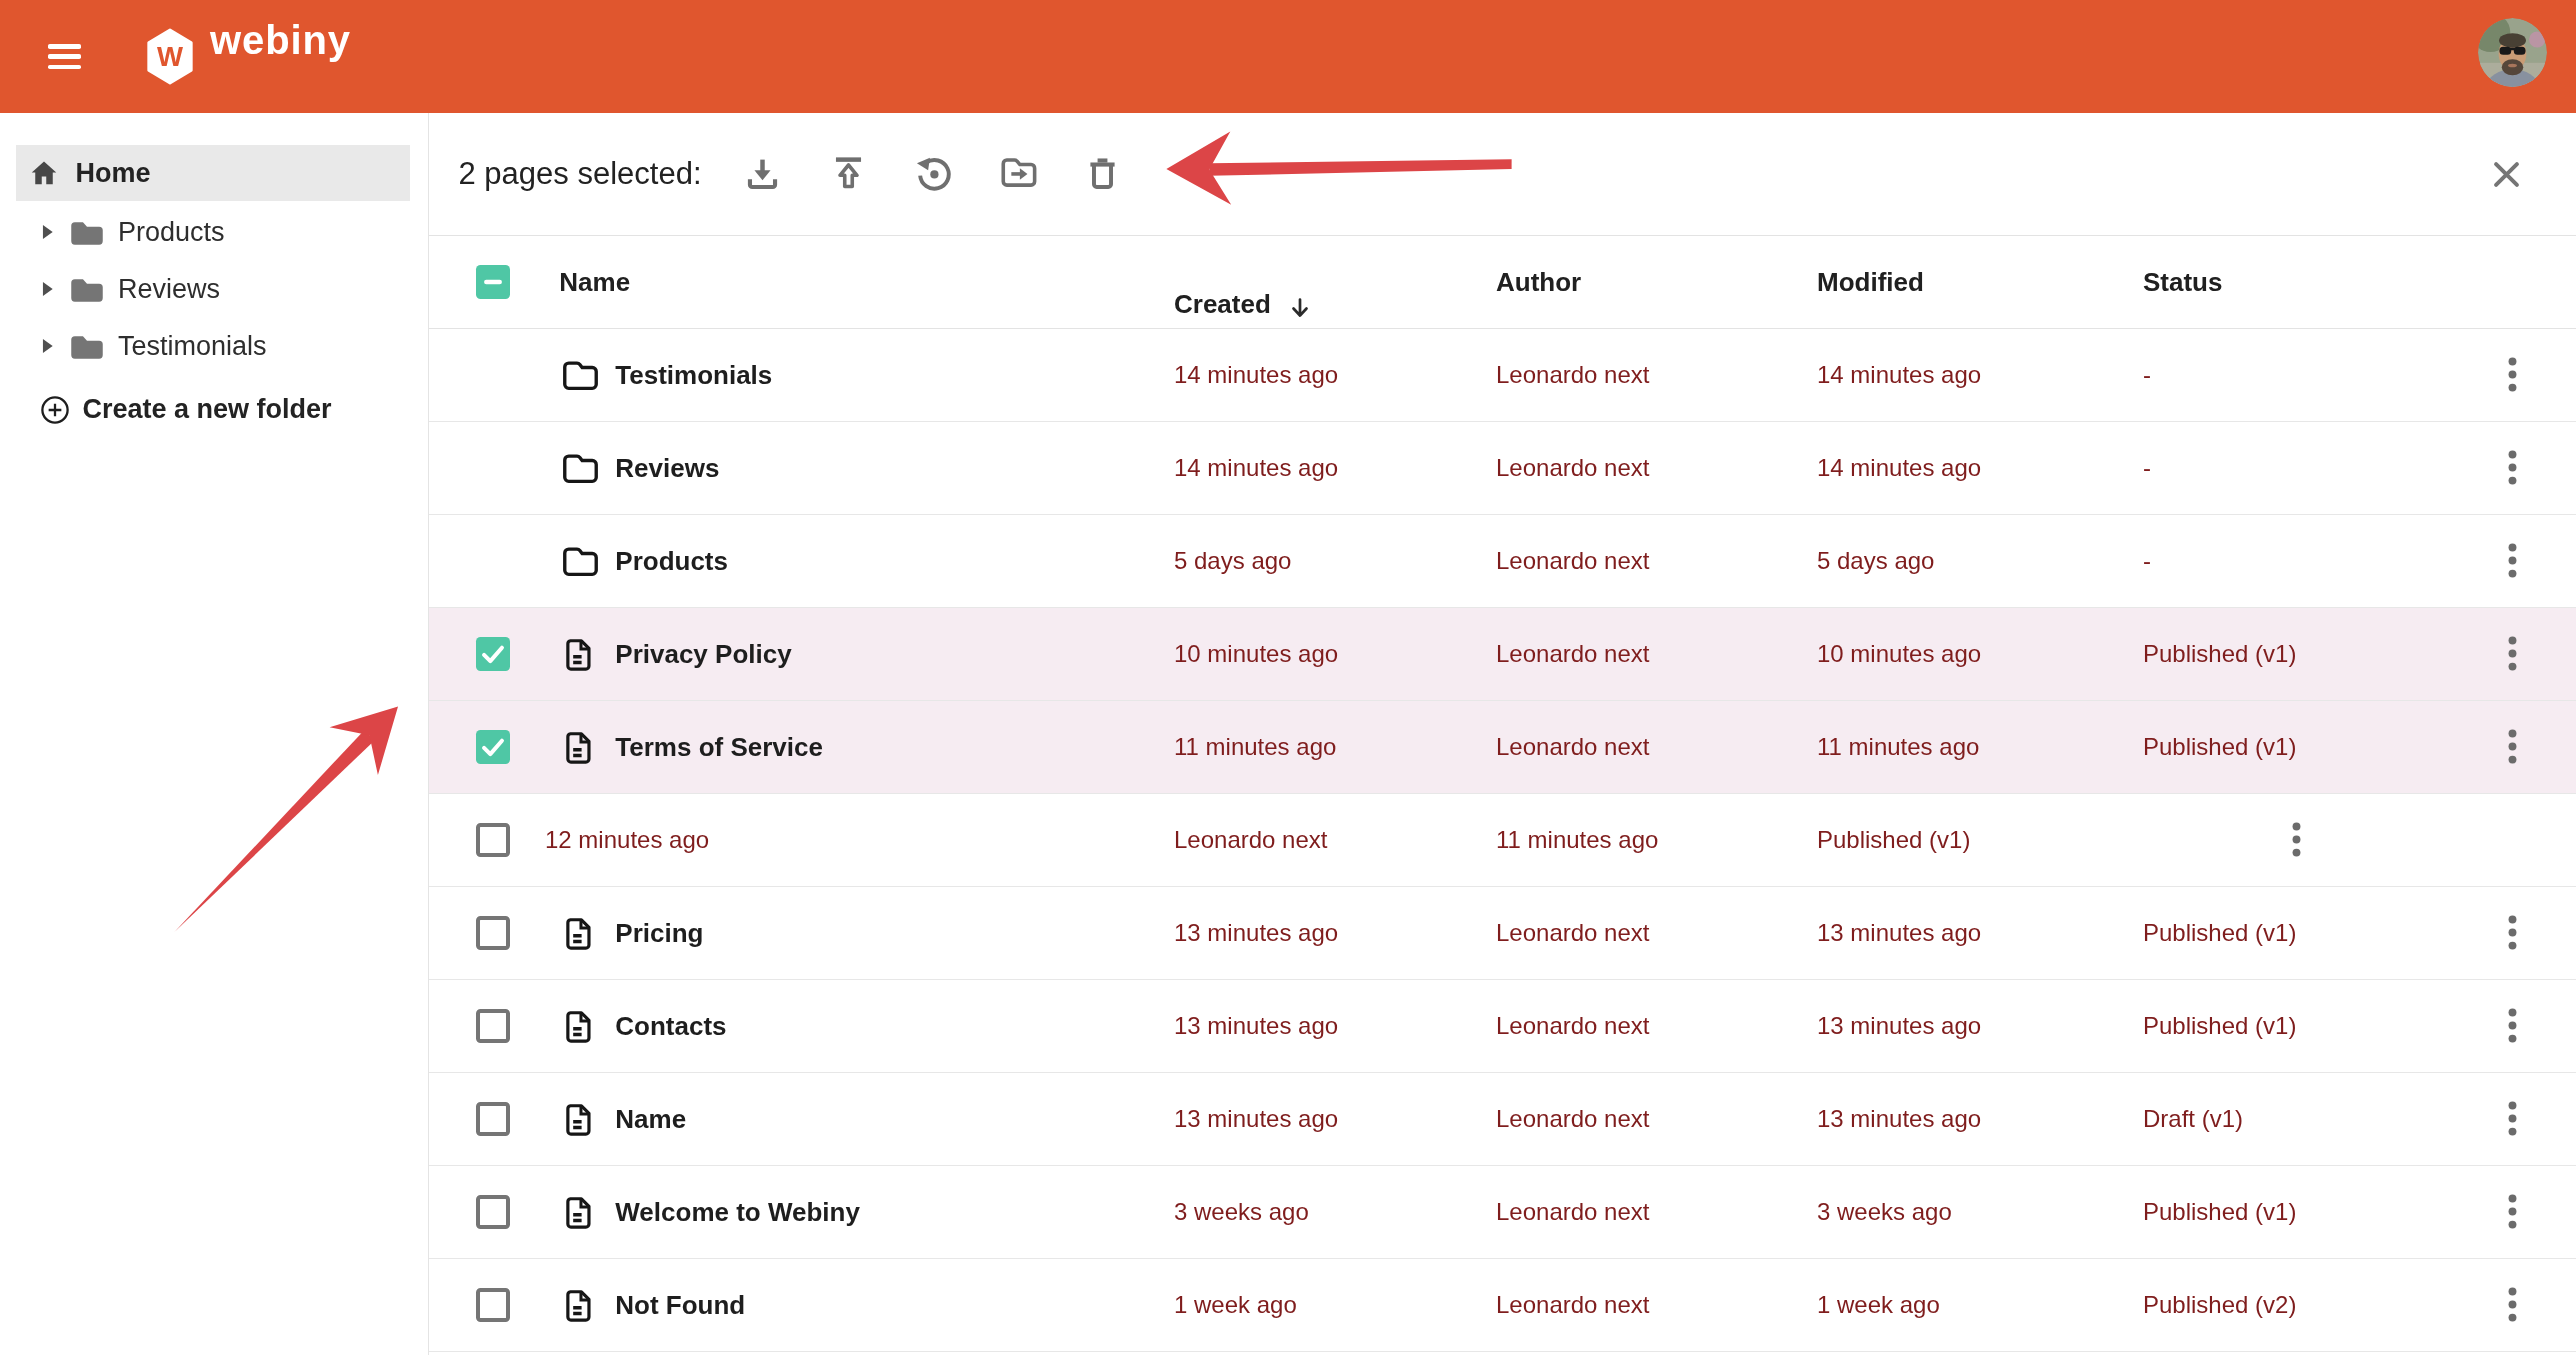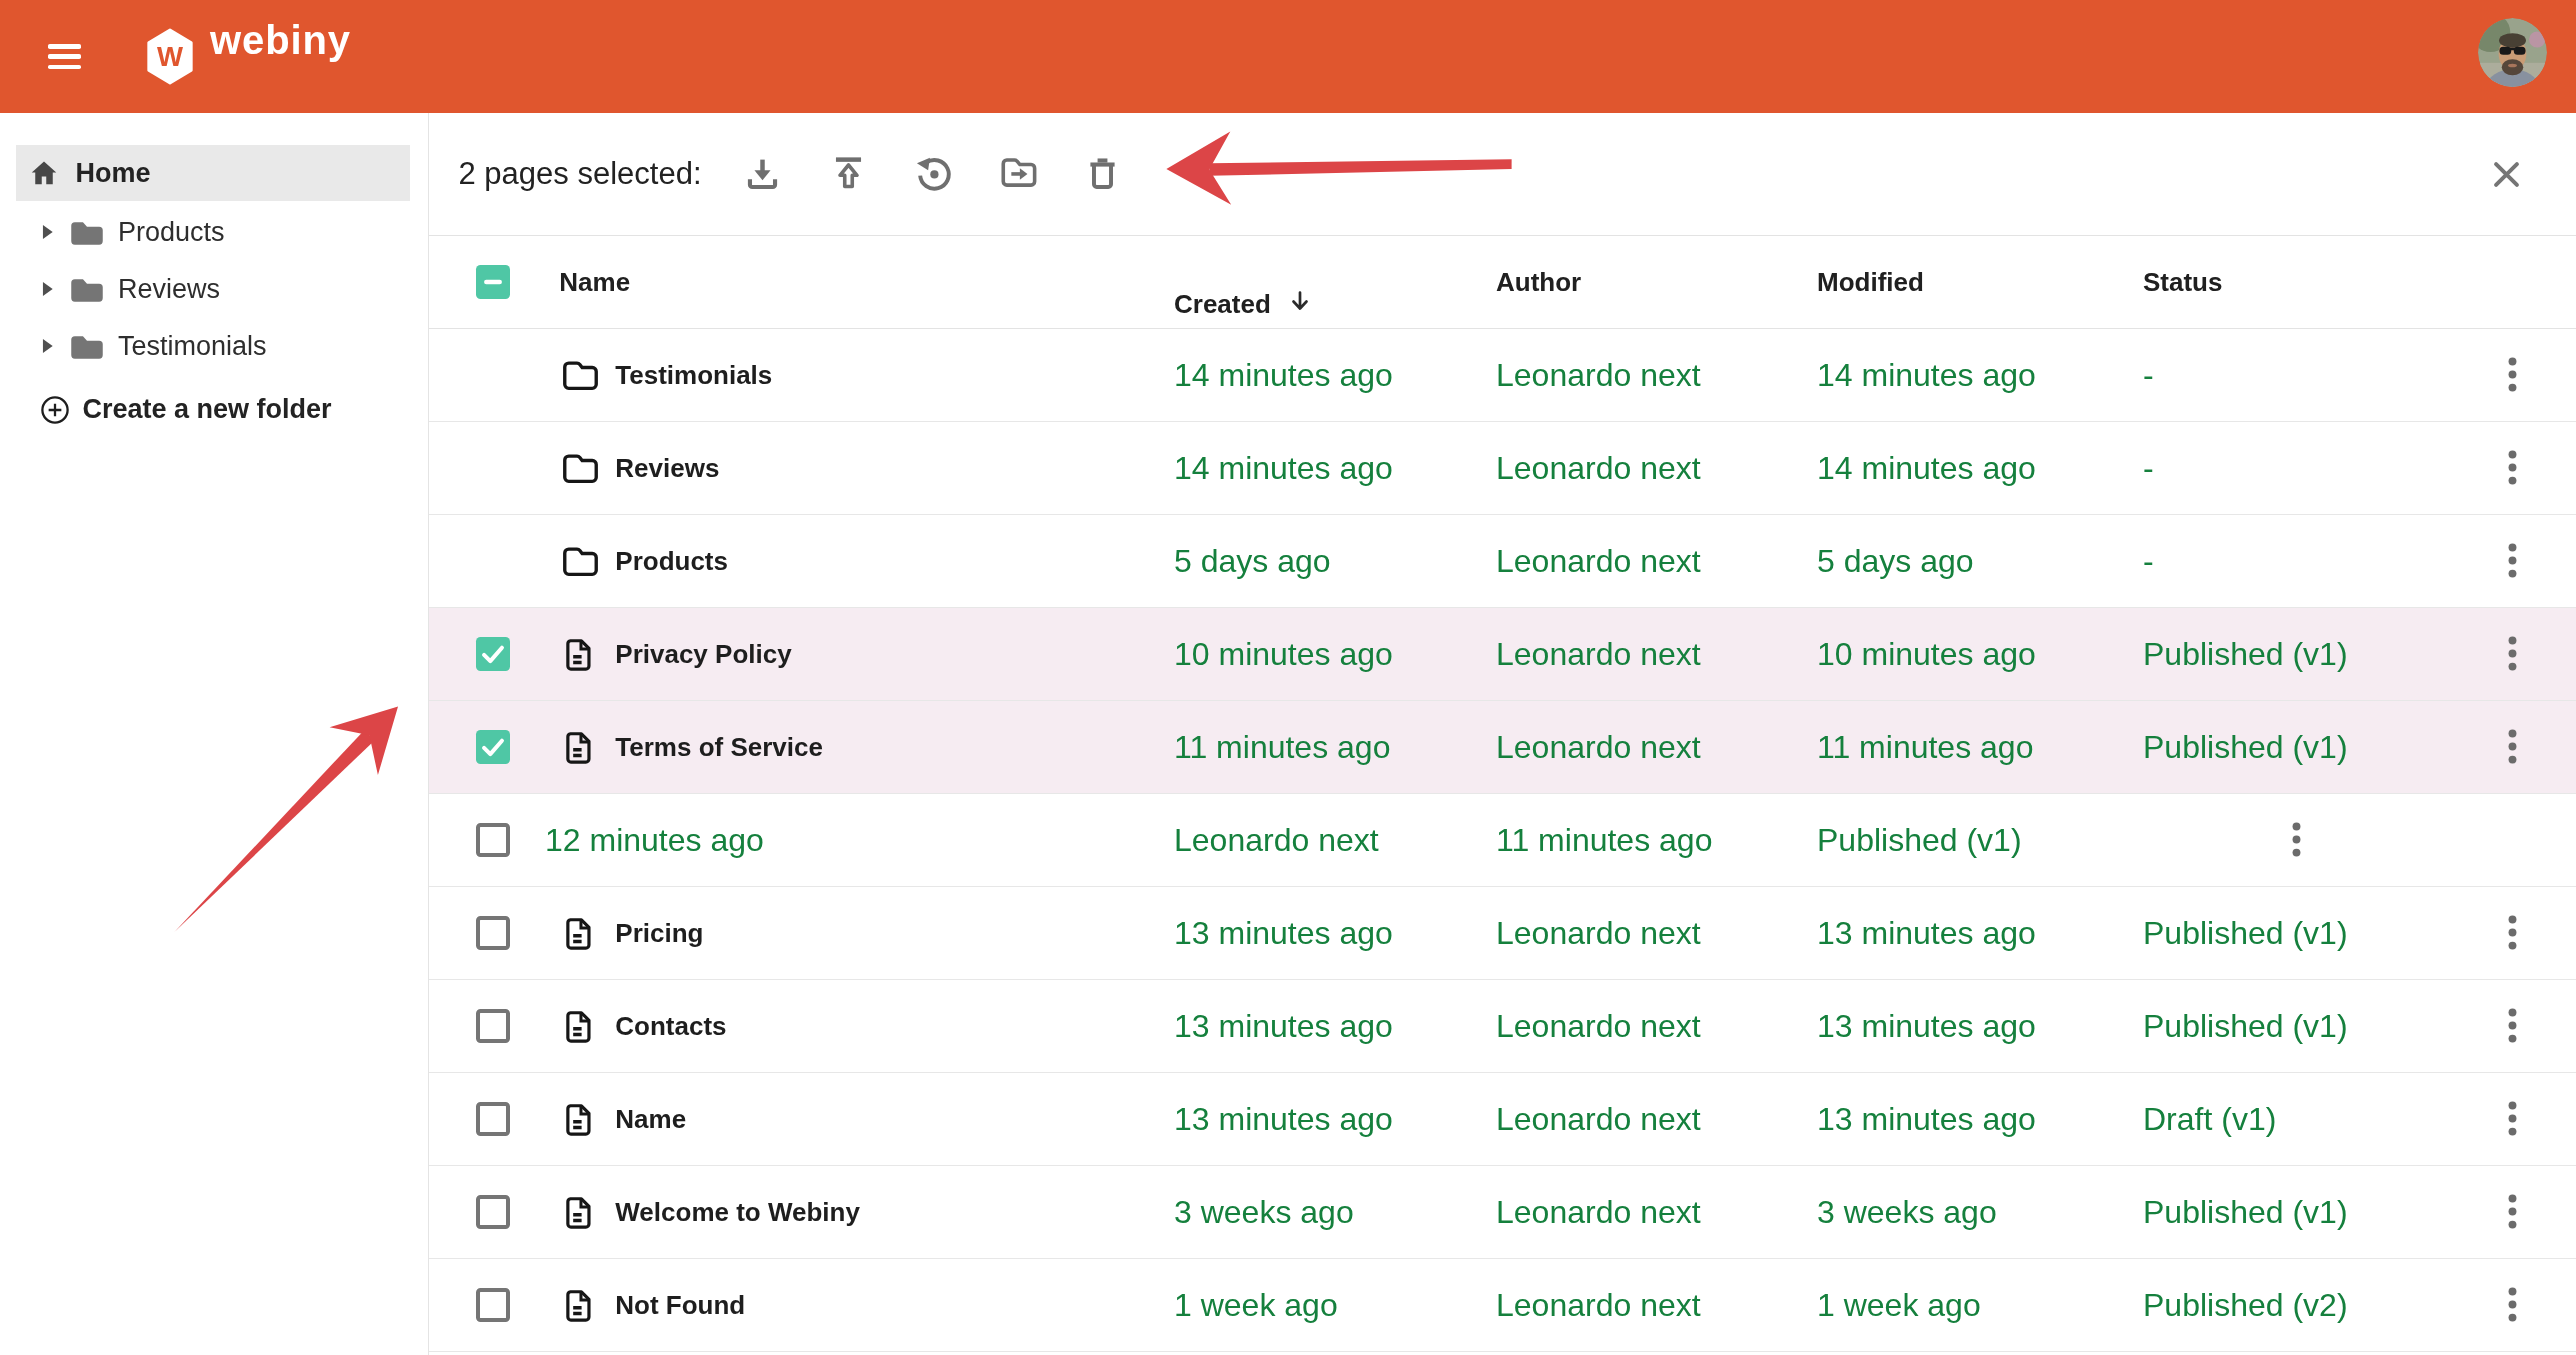--- a/index.html
+++ b/index.html
@@ -38,24 +38,24 @@
     font-size:31px; color:#222; }
   .tool-btn { position:absolute; top:39px; width:43px; height:43px; cursor:pointer; display:flex;
     align-items:center; justify-content:center; }
   .close-btn { position:absolute; right:55px; top:47px; width:29px; height:29px; cursor:pointer; }
 
   .grid-row { display:grid; grid-template-columns:116px 629px 322px 321px 326px 307px 125px;
     align-items:center; }
   .thead { height:93px; border-bottom:1.8px solid #e3e3e3; }
   .th { font-size:26px; font-weight:bold; color:#202020; cursor:pointer; }
   .th-name { padding-left:14.3px; }
-  .th-created { display:flex; align-items:flex-start; gap:17px;margin-top:44px; }
+  .th-created { display:flex; align-items:flex-end; gap:17px;margin-top:44px; }
   .row { height:93px; border-bottom:1.8px solid #e7e7e7; cursor:pointer; }
   .row.selected { background:#f6ecf2; }
-  .cell-text { font-size:32px; color:#15803d; }
+  .cell-text { font-size:24px; color:#7f1d1d; }
   .name-cell { display:flex; align-items:center; padding-left:14.3px; }
   .name-cell .name { margin-left:17px; font-size:26px; font-weight:600; color:#1e1e1e; }
   .cb-cell { padding-left:47px; }
   .checkbox { width:34px; height:34px; border-radius:4.5px; border:4.5px solid #757575;
     display:flex; align-items:center; justify-content:center; cursor:pointer; background:#fff; }
   .checkbox.checked, .checkbox.indeterminate { border:none; background:#4fc7a5; }
   .checkbox svg { display:none; }
   .checkbox.checked svg.check { display:block; }
   .checkbox.indeterminate svg.dash { display:block; }
   .kebab-cell { display:flex; justify-content:center; }

